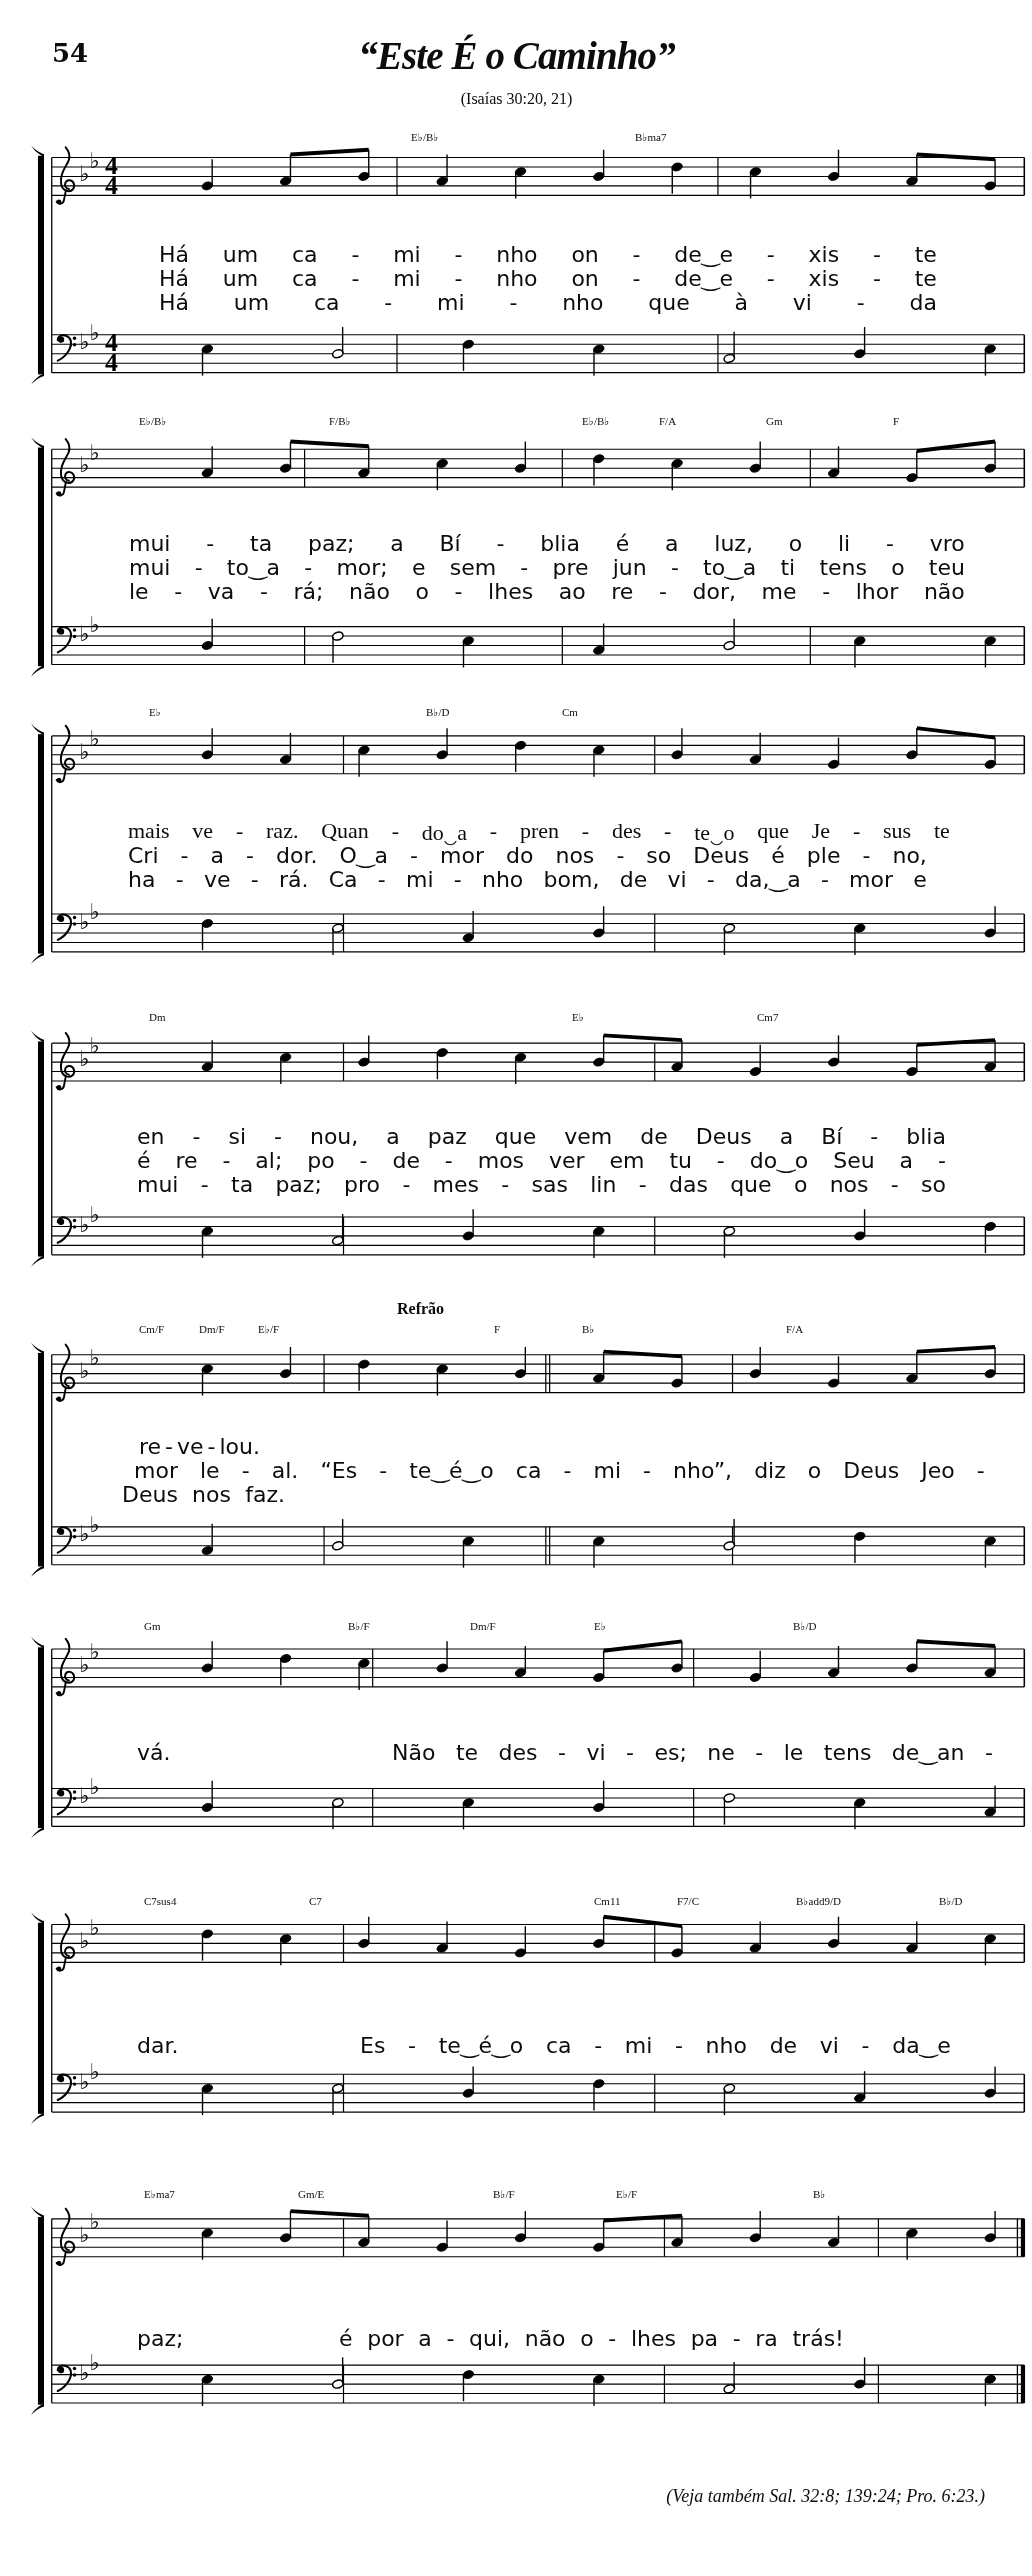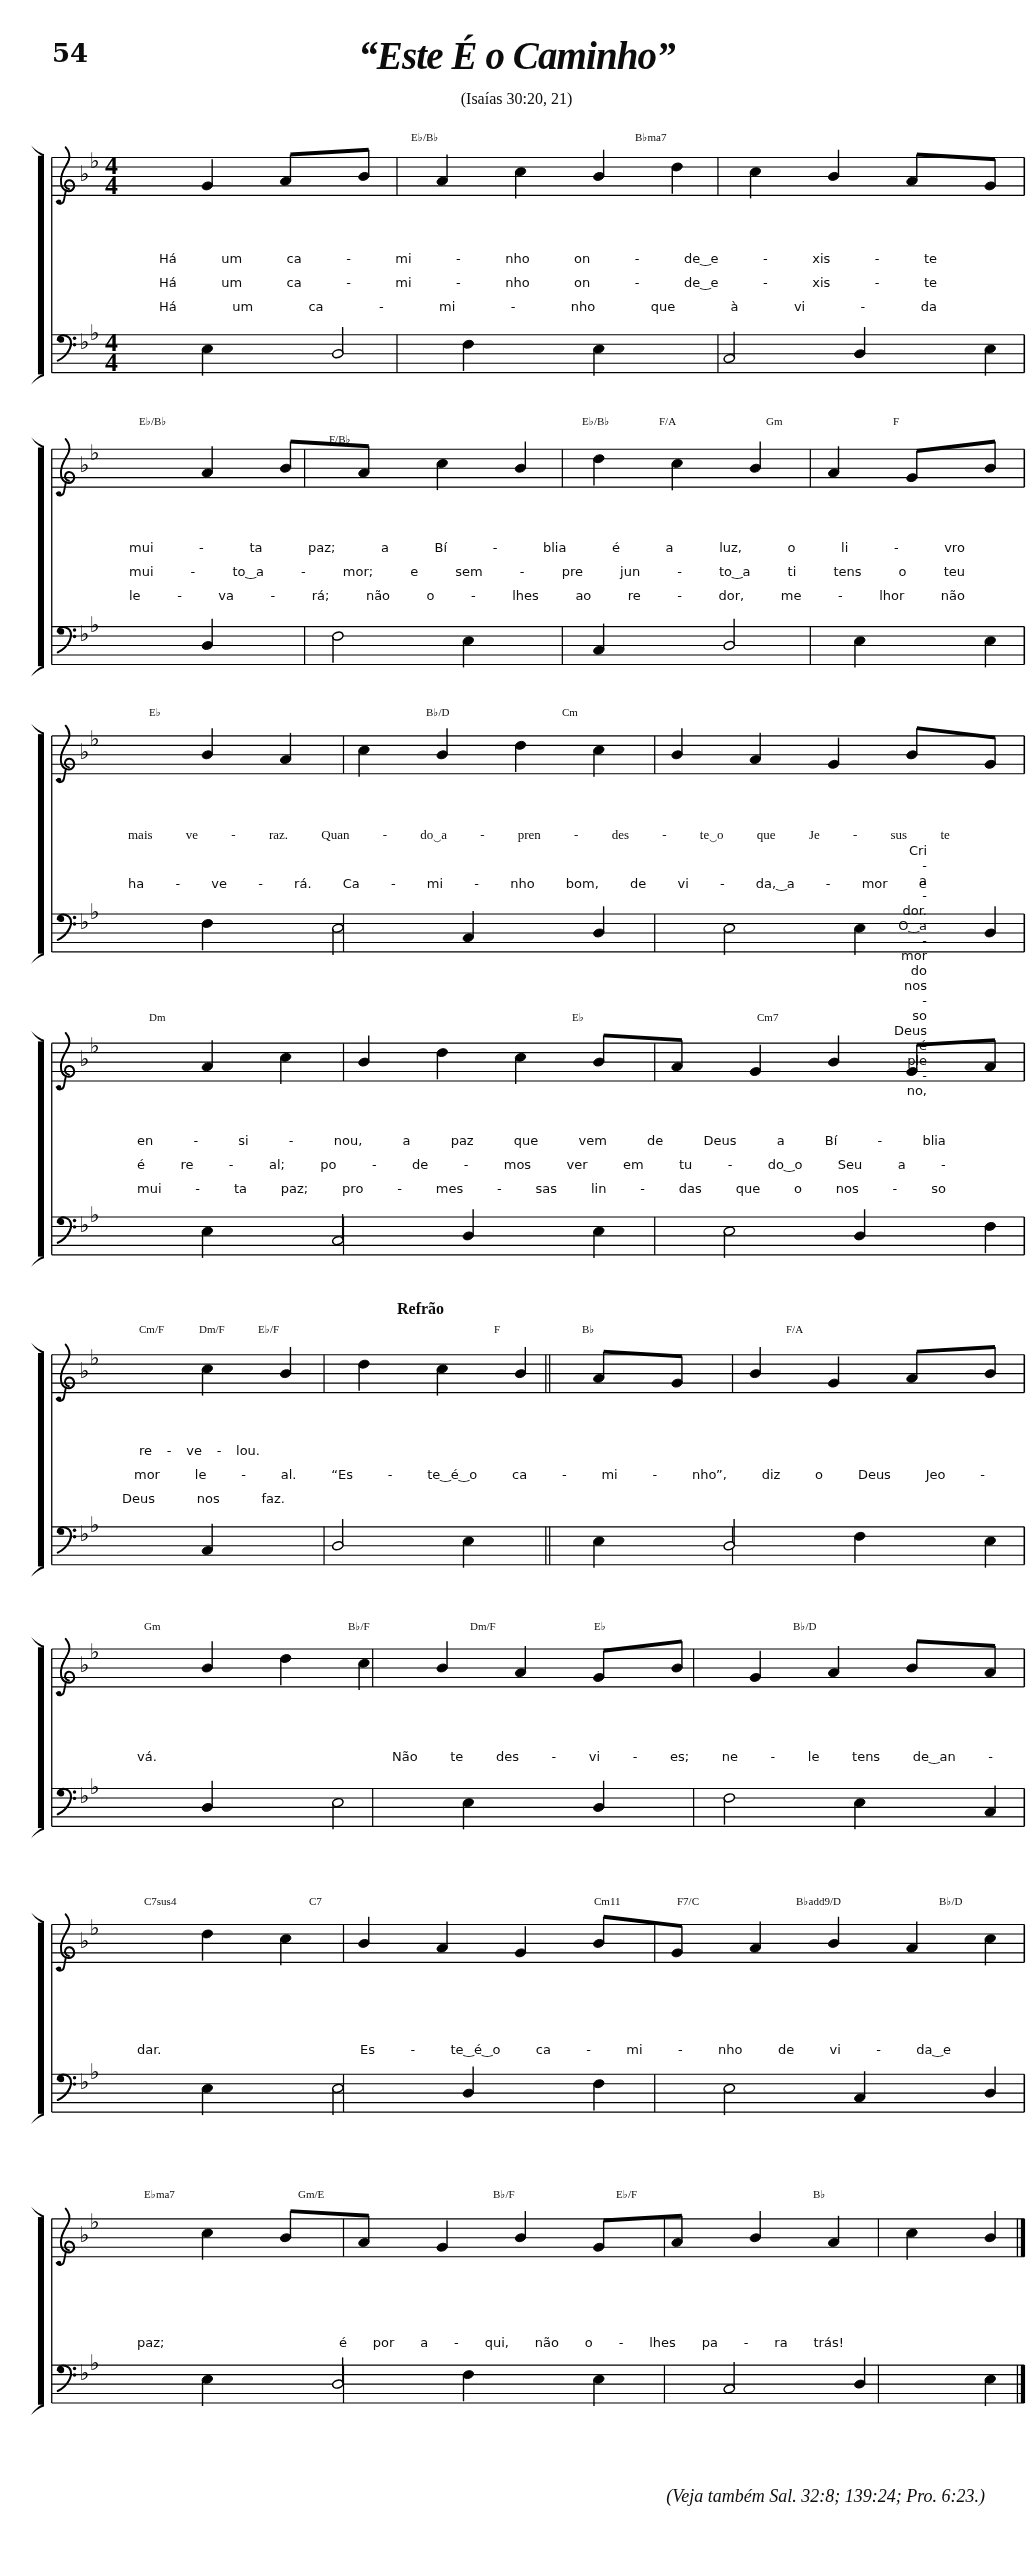--- a/index.html
+++ b/index.html
@@ -10,22 +10,22 @@
   .title{position:absolute;top:33px;left:0;width:100%;text-align:center;font-style:italic;
        font-weight:bold;font-size:39px;font-family:"Liberation Serif",serif;letter-spacing:-0.9px;}
   .scripture{position:absolute;top:90px;left:0;width:100%;text-align:center;font-size:16px;}
   .footer-ref{position:absolute;top:2486px;right:48px;font-size:18px;font-style:italic;}
   #score{position:absolute;left:0;top:0;width:1033px;height:2576px;}
   #score-svg{position:absolute;left:0;top:0;}
   .chord{position:absolute;font-size:11px;white-space:nowrap;
        font-family:"Liberation Serif","DejaVu Serif","DejaVu Sans",serif;}
   .refrain{position:absolute;font-size:16px;font-weight:bold;
        font-family:"Liberation Serif",serif;}
-  .lyric-seg{position:absolute;display:flex;justify-content:space-between;align-items:flex-end;
-       font-family:"DejaVu Sans","Liberation Sans",sans-serif;font-size:13px;height:24px;
+  .lyric-seg{position:absolute;display:flex;justify-content:space-between;align-items:center;
+       font-family:"DejaVu Sans","Liberation Sans",sans-serif;font-size:22px;height:24px;
        white-space:nowrap;}
   .lyric-seg.single{justify-content:flex-start;}
   .syl{display:inline-block;}
 </style>
 </head>
 <body>
 
 <div class="page-number">54</div>
 <div class="title">“Este É o Caminho”</div>
 <div class="scripture">(Isaías 30:20, 21)</div>
@@ -1009,21 +1009,21 @@
       <span class="syl">mi</span>
       <span class="syl">-</span>
       <span class="syl">nho</span>
       <span class="syl">que</span>
       <span class="syl">à</span>
       <span class="syl">vi</span>
       <span class="syl">-</span>
       <span class="syl">da</span>
     </div>
     <div class="chord" style="left: 139px; top: 415px;">E♭/B♭</div>
-    <div class="chord" style="left: 329px; top: 433px;">F/B♭</div>
+    <div class="chord" style="left: 329px; top: 415px;">F/B♭</div>
     <div class="chord" style="left: 582px; top: 415px;">E♭/B♭</div>
     <div class="chord" style="left: 659px; top: 415px;">F/A</div>
     <div class="chord" style="left: 766px; top: 415px;">Gm</div>
     <div class="chord" style="left: 893px; top: 415px;">F</div>
     <div class="lyric-seg" style="left: 129px; top: 531px; width: 836px;">
       <span class="syl">mui</span>
       <span class="syl">-</span>
       <span class="syl">ta</span>
       <span class="syl">paz;</span>
       <span class="syl">a</span>
@@ -1091,21 +1091,21 @@
       <span class="syl">-</span>
       <span class="syl">des</span>
       <span class="syl">-</span>
       <span class="syl">te‿o</span>
       <span class="syl">que</span>
       <span class="syl">Je</span>
       <span class="syl">-</span>
       <span class="syl">sus</span>
       <span class="syl">te</span>
     </div>
-    <div class="lyric-seg" style="left: 128px; top: 843px; width: 799px; flex-direction: column;">
+    <div class="lyric-seg" style="left: 128px; top: 843px; width: 799px;">
       <span class="syl">Cri</span>
       <span class="syl">-</span>
       <span class="syl">a</span>
       <span class="syl">-</span>
       <span class="syl">dor.</span>
       <span class="syl">O‿a</span>
       <span class="syl">-</span>
       <span class="syl">mor</span>
       <span class="syl">do</span>
       <span class="syl">nos</span>

